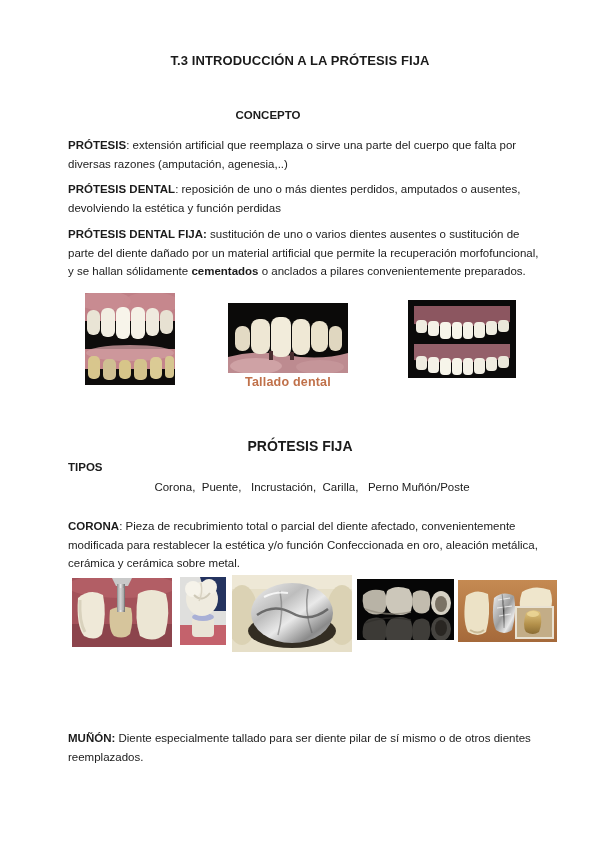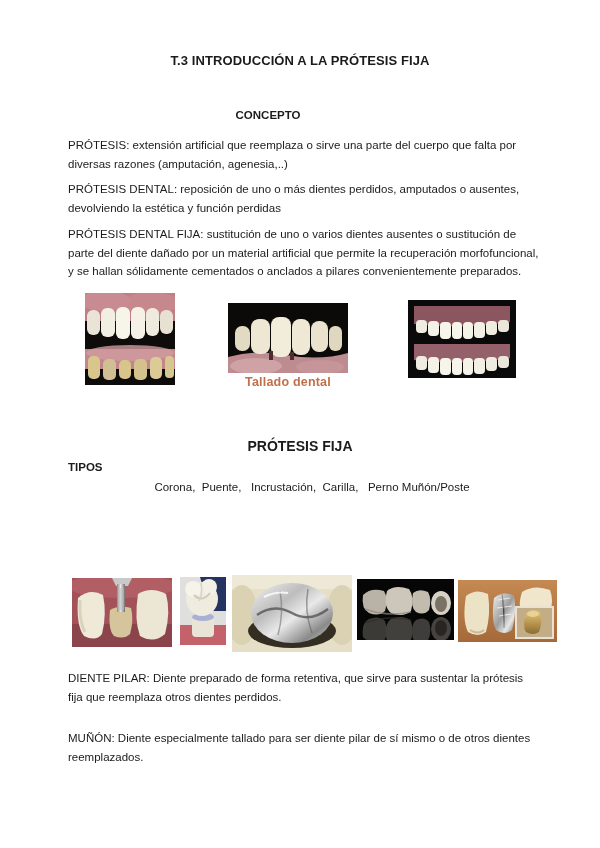--- a/index.html
+++ b/index.html
@@ -7,21 +7,21 @@
     position:relative; width:600px; height:848px; background:#ffffff;
     font-family:"Liberation Sans", sans-serif; color:#1b1b1b; overflow:hidden;
   }
   .abs { position:absolute; }
   .title { top:53px; left:0; width:600px; text-align:center;
            font-size:13px; font-weight:bold; letter-spacing:.1px; }
   .h-concepto { top:109px; left:0; width:536px; text-align:center;
                 font-size:11.5px; font-weight:bold; }
   p.body { position:absolute; left:68px; width:505px; margin:0;
            font-size:11.5px; line-height:18.5px; white-space:pre-line; }
-  p.body b { font-weight:normal; }
+  p.body b { font-weight:bold; }
   .p1 { top:136px; } .p2 { top:180px; } .p3 { top:225px; }
   .figrow1 { top:293px; left:0; width:511px; height:102px; }
   .figrow1 .fig { position:absolute; }
   .f1a { left:85px; top:0; }
   .f1b { left:228px; top:10px; width:120px; text-align:center; }
   .f1c { left:408px; top:7px; }
   .fig-caption { margin-top:2px; font-size:12.5px; font-weight:bold;
                  color:#c0714a; letter-spacing:.2px; }
   .h-pfija { top:438px; left:0; width:600px; text-align:center;
              font-size:14px; font-weight:bold; }
@@ -127,20 +127,23 @@
       </svg>
     </div>
   </div>
 
   <div class="abs h-pfija">PRÓTESIS FIJA</div>
 
   <div class="abs tipos-label">TIPOS</div>
 
   <div class="abs tipos-list">Corona,&nbsp; Puente,&nbsp;&nbsp; Incrustación,&nbsp; Carilla,&nbsp;&nbsp; Perno Muñón/Poste</div>
 
+  <p class="body p-corona"><b>CORONA</b><span>: Pieza de recubrimiento total o parcial del diente afectado, convenientemente
+modificada para restablecer la estética y/o función Confeccionada en oro, aleación metálica,
+cerámica y cerámica sobre metal.</span></p>
 
   <div class="abs figrow2">
 
     <div class="fig c1">
       <svg width="100" height="69" viewBox="0 0 100 69" aria-label="tooth-preparation-with-bur-photo">
         <defs>
           <linearGradient id="gBur" x1="0" y1="0" x2="1" y2="0">
             <stop offset="0" stop-color="#8a8a8a"></stop>
               <stop offset=".45" stop-color="#e8e8e8"></stop>
               <stop offset="1" stop-color="#6f6f6f"></stop>
@@ -239,19 +242,17 @@
         <path d="M36 18 Q33 40 38 50 Q46 56 54 50 Q59 34 56 16 Q45 10 36 18Z" fill="url(#gSilH)"></path>
         <path d="M40 20 L52 18 M39 28 L54 26 M41 36 L53 34" stroke="#ffffff" stroke-width="1.2" opacity=".7"></path>
         <path d="M44 14 Q48 30 46 48" stroke="#6e6e6e" stroke-width="1" opacity=".6"></path>
         <rect x="58" y="27" width="37" height="31" fill="#c3ad87" stroke="#e9e2d2" stroke-width="2"></rect>
         <path d="M68 33 Q64 46 68 52 Q75 56 81 52 Q85 42 82 32 Q74 28 68 33Z" fill="url(#gGoldH)"></path>
         <ellipse cx="75" cy="34" rx="6" ry="3" fill="#edd89a" opacity=".8"></ellipse>
       </svg>
     </div>
   </div>
 
-  <p class="body p-dpilar"><b>DIENTE PILAR:</b><span> Diente preparado de forma retentiva, que sirve para sustentar la prótesis
-fija que reemplaza otros dientes perdidos.</span></p>
 
   <p class="body p-munon"><b>MUÑÓN:</b><span> Diente especialmente tallado para ser diente pilar de sí mismo o de otros dientes
 reemplazados.</span></p>
 
 </div>
 
 </body></html>

